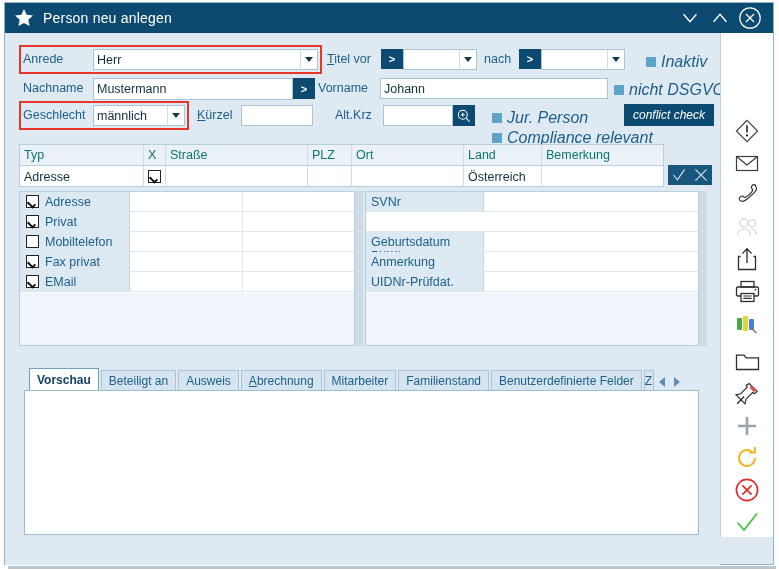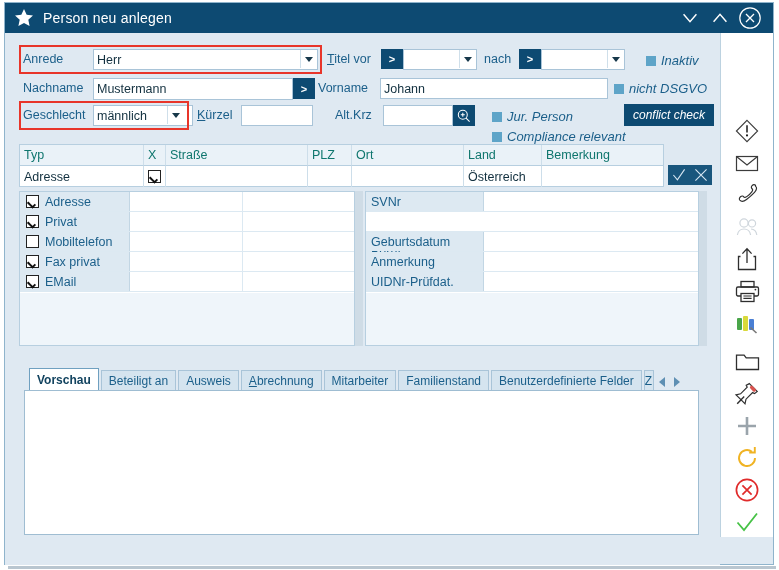--- a/index.html
+++ b/index.html
@@ -46,21 +46,21 @@
          justify-content:center;box-sizing:border-box;cursor:pointer;}
   .magbtn{background:#0d4a72;border:1px solid #0d4a72;height:21px;width:22px;
           display:flex;align-items:center;justify-content:center;box-sizing:border-box;
           cursor:pointer;}
 
   .redbox{position:absolute;border:2px solid #e8352a;box-sizing:border-box;
           pointer-events:none;}
 
   .cbline{display:flex;align-items:center;gap:5px;}
   .cbsq{width:10px;height:10px;background:#5ea4c8;display:inline-block;}
-  .cbtxt{font-style:italic;font-size:13px;color:#1b5f8a;white-space:nowrap;}
+  .cbtxt{font-style:italic;font-size:16px;color:#1b5f8a;white-space:nowrap;}
 
   .conflict{background:#0d4a72;color:#ffffff;font-style:italic;font-size:12px;
             padding:3px 8px;border:1px solid #0d4a72;cursor:pointer;}
 
   
   .grid{position:absolute;border:1px solid #b7cfe0;background:#ffffff;
         box-sizing:border-box;}
   .grow{display:flex;height:21px;box-sizing:border-box;}
   .ghead{background:#eaf2f8;}
   .gcell{border-right:1px solid #cddeea;box-sizing:border-box;display:flex;
@@ -191,21 +191,21 @@
     <div class="gtbtn" style="position:absolute;left:288px;top:45px;height:21px;">&gt;</div>
     <div class="lbl" style="position:absolute;left:313px;top:48px;">Vorname</div>
     <input class="inp" style="position: absolute; left: 375px; top: 45px; width: 228px; height: 21px;" value="Johann">
     <div class="cbline" style="position:absolute;left:609px;top:48px;">
       <span class="cbsq"></span>
       <span class="cbtxt">nicht DSGVO</span>
     </div>
 
     <div class="lbl" style="position:absolute;left:18px;top:75px;">Geschlecht</div>
     <div class="combo" style="position:absolute;left:88px;top:72px;width:92px;height:21px;">
-      <input class="inp" style="width: 100px; height: 21px; padding-right: 20px;" readonly="" value="männlich">
+      <input class="inp" style="width: 92px; height: 21px; padding-right: 20px;" readonly="" value="männlich">
       <div class="arrow">
             <i></i>
           </div>
     </div>
     <div class="lbl" style="position:absolute;left:192px;top:75px;"><u>K</u>ürzel</div>
     <input class="inp" style="position: absolute; left: 236px; top: 72px; width: 72px; height: 21px;" value="">
     <div class="lbl" style="position:absolute;left:330px;top:75px;">Alt.Krz</div>
     <input class="inp" style="position: absolute; left: 378px; top: 72px; width: 70px; height: 21px;" value="">
     <div class="magbtn" style="position:absolute;left:448px;top:72px;">
       <svg width="16" height="16" viewBox="0 0 20 20">

